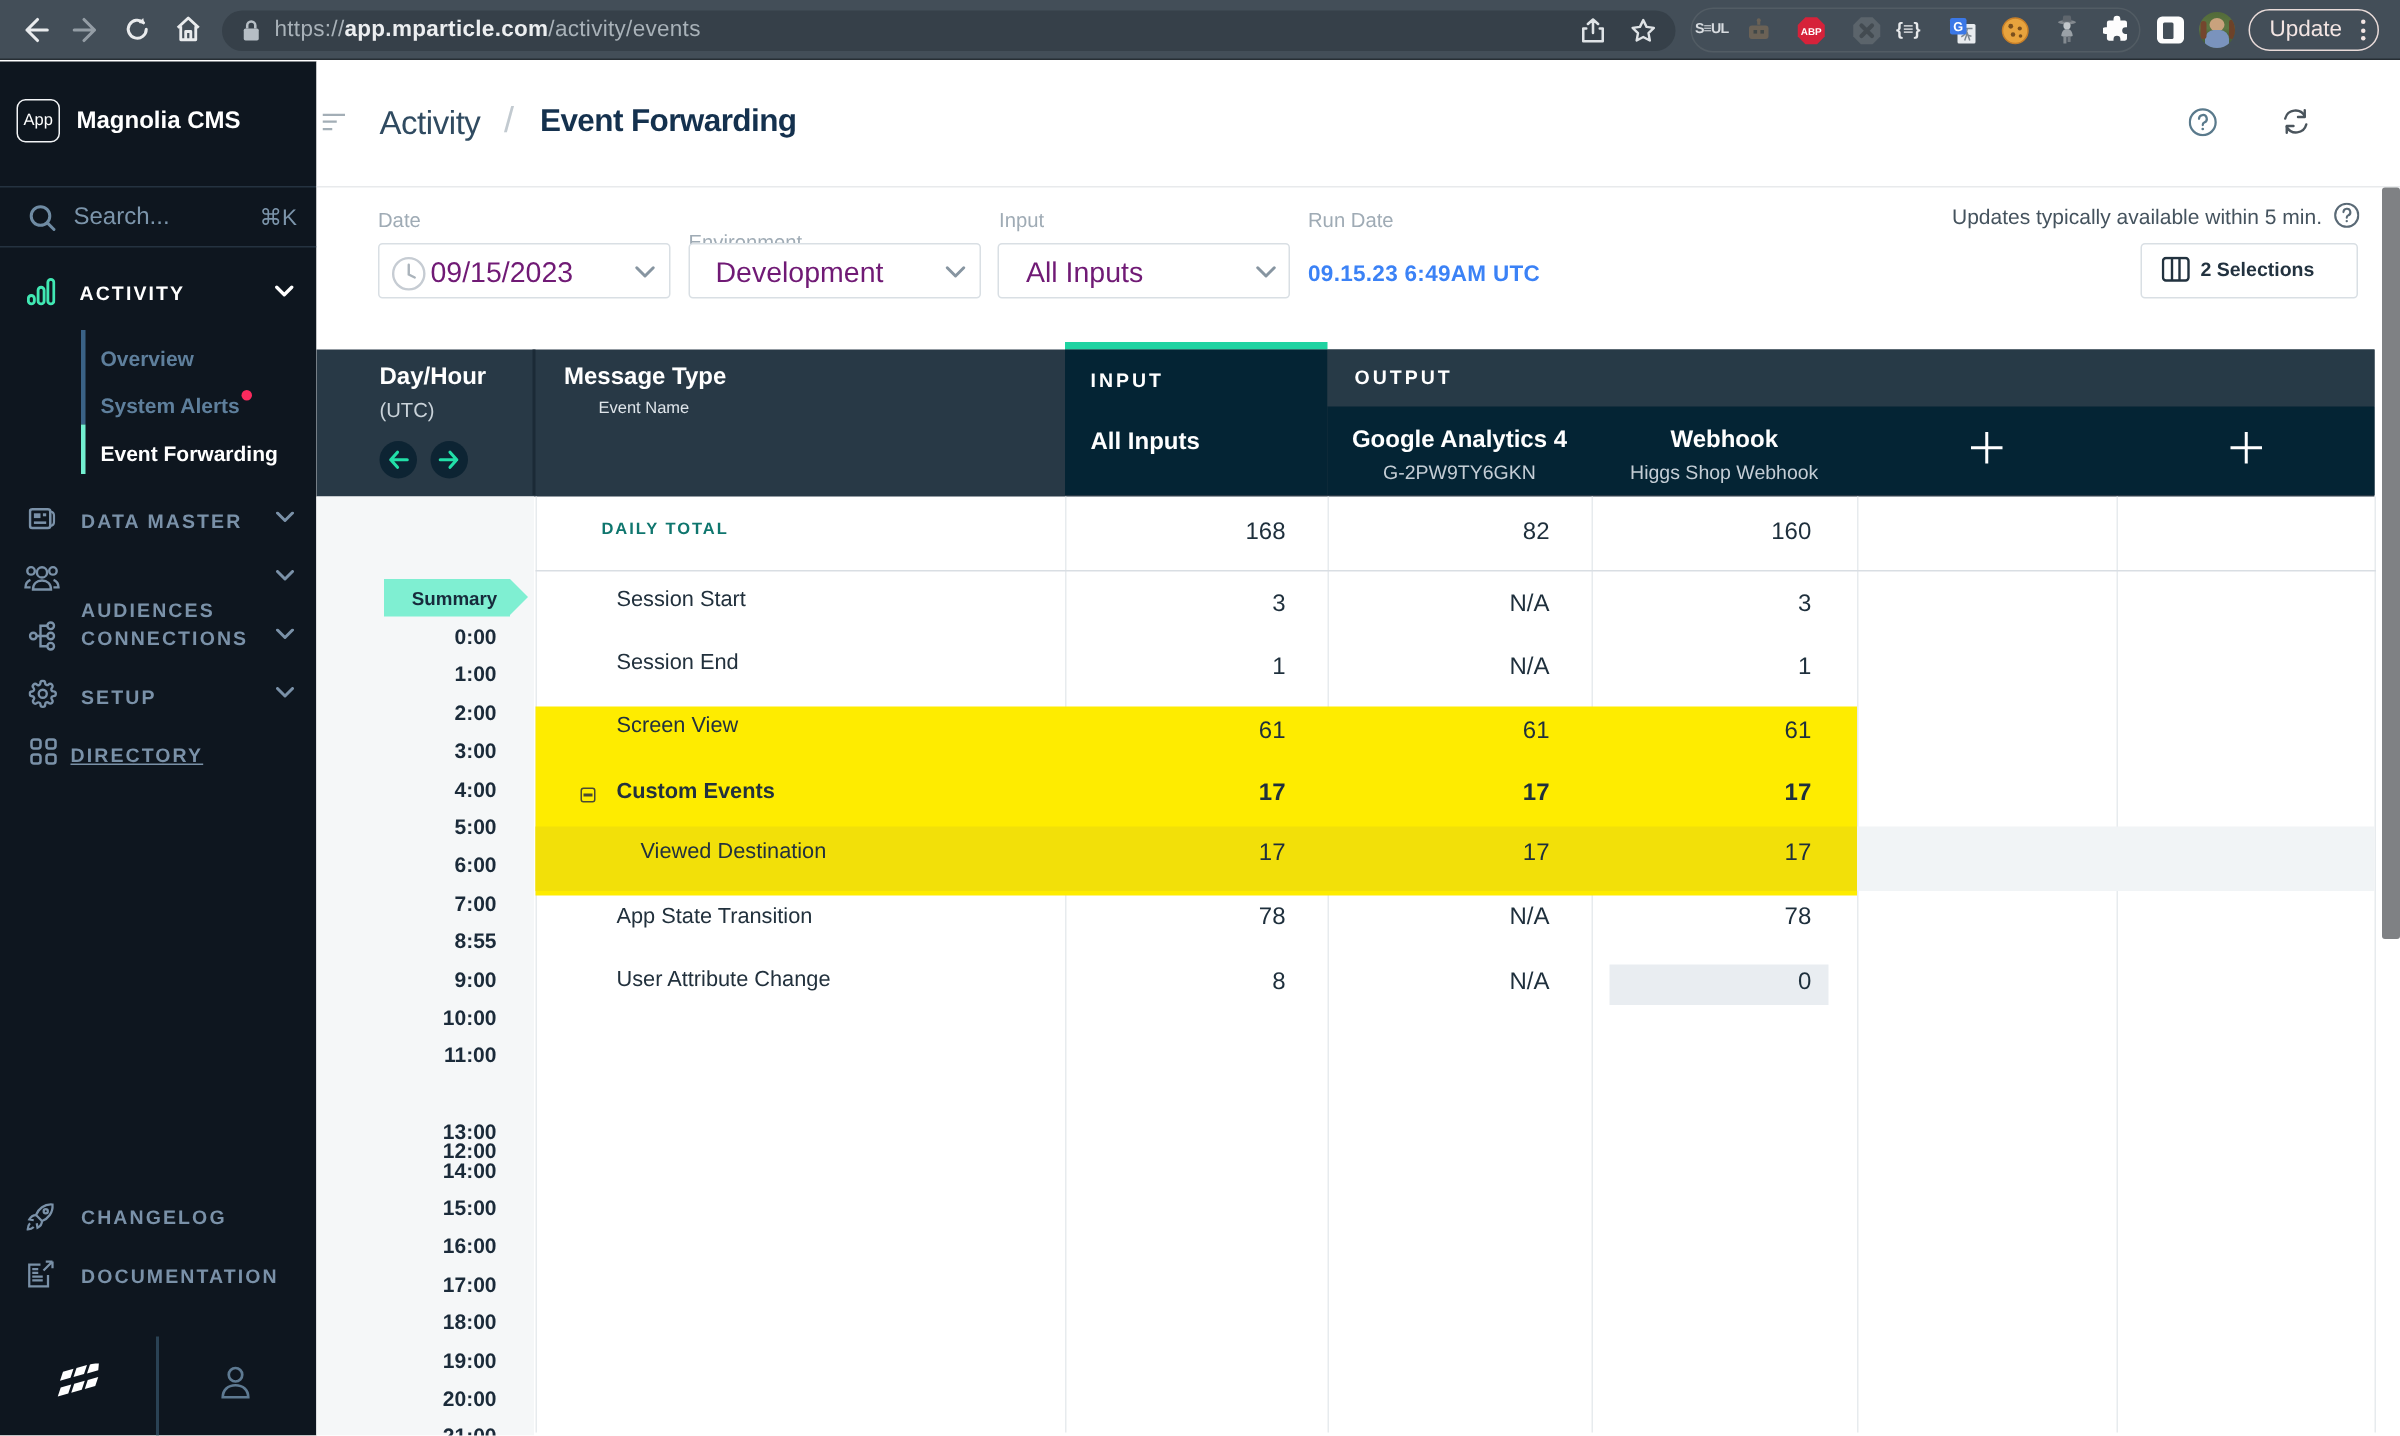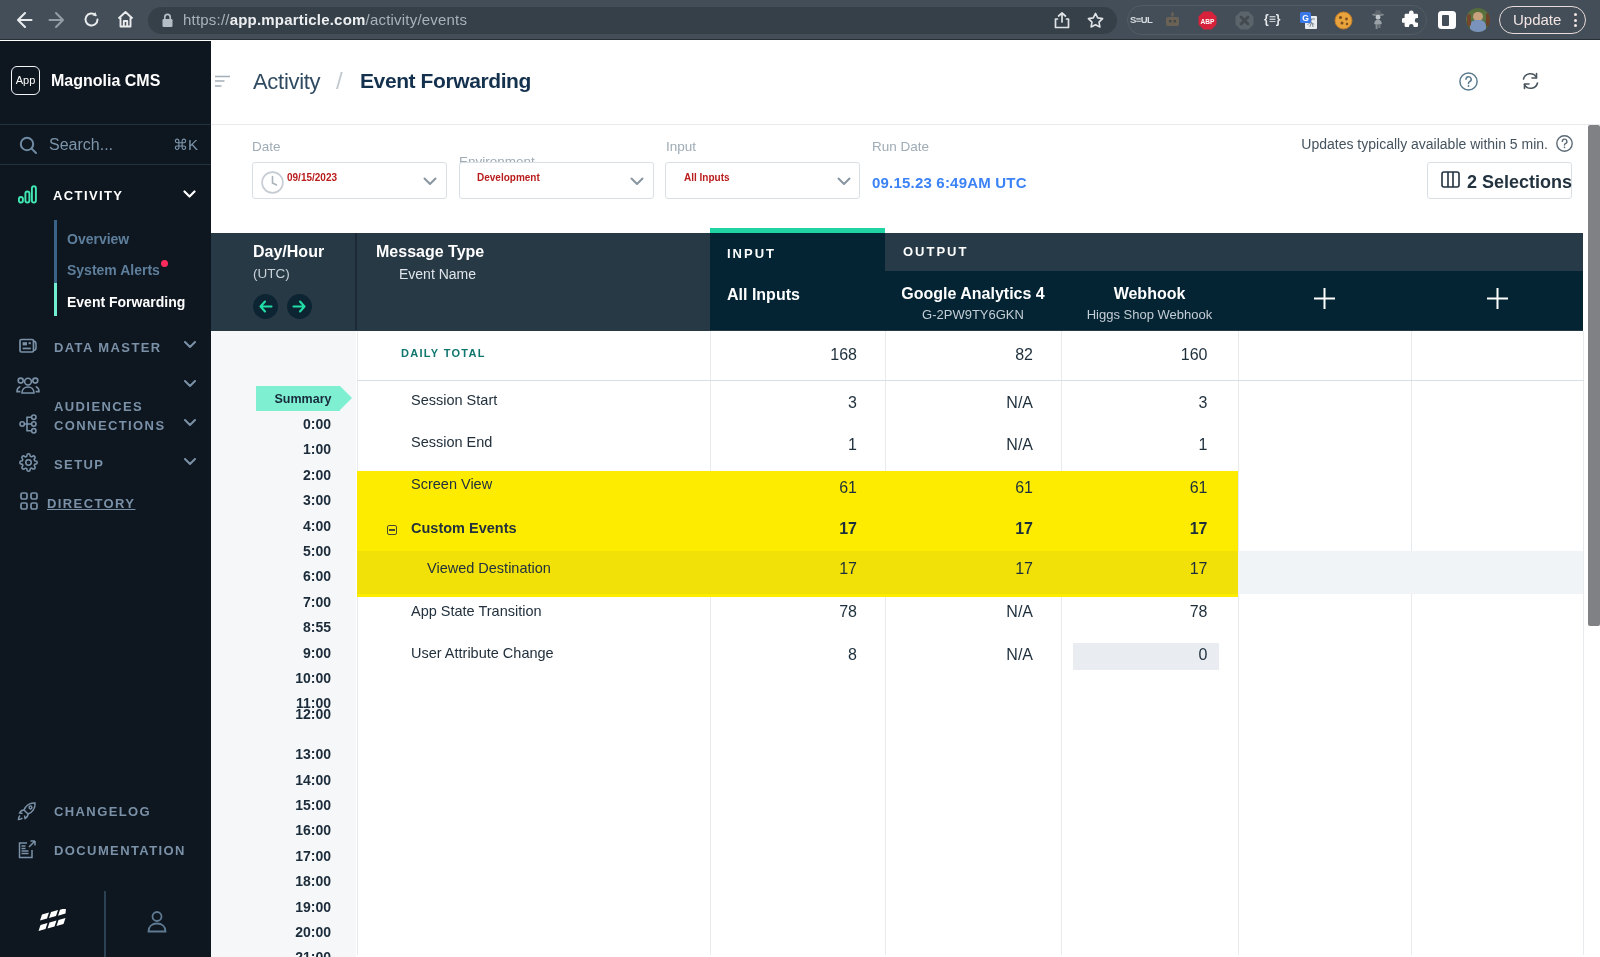--- a/index.html
+++ b/index.html
@@ -19,26 +19,26 @@
   
   #sidebar { position:absolute; left:0; top:41px; width:211px; height:916px; background:#0e161f; color:#7a91a8; }
   .sdiv { position:absolute; left:0; width:211px; height:1px; background:#243240; }
   .navtxt { font-size:13px; font-weight:bold; letter-spacing:1.4px; color:#7a91a8; }
   .subtxt { font-size:14px; font-weight:bold; color:#5e7f9c; }
 
   
   #main { position:absolute; left:211px; top:41px; width:1389px; height:916px; background:#fff; }
   .lab { font-size:13.5px; color:#9fabb5; }
   .box { position:absolute; top:121px; height:37px; border:1px solid #d9dfe4; border-radius:3px; background:#fff; }
-  .boxtxt { font-size:10px; font-weight:bold; color:#b91c1c; }
+  .boxtxt { font-size:19px; font-weight:normal; color:#701a75; }
 
   
   #thead { position:absolute; left:0; top:192px; width:1372px; height:98px; background:#283946; }
   .hwhite { color:#fff; font-weight:bold; font-size:16px; }
-  .hsub { color:#dfe5ea; font-size:14px; }
+  .hsub { color:#dfe5ea; font-size:11px; }
   .htab { font-size:13px; font-weight:bold; letter-spacing:2px; color:#fff; }
 
   #gutter { position:absolute; left:0; top:290px; width:145px; height:626px; background:#f5f7f8; }
   .hour { position:absolute; left:0; width:120px; font-size:14px; font-weight:bold; color:#1b2b3a; text-align:right; }
   .vline { position:absolute; top:290px; width:1px; height:624px; background:#e7ebee; }
   .rowtxt { position:absolute; left:200px; font-size:14.5px; color:#22313d; }
   .num { position:absolute; width:80px; font-size:16px; color:#1e2f3c; text-align:right; }
   .chev { position:absolute; }
 </style>
 </head>
@@ -303,21 +303,21 @@
       <circle cx="8.5" cy="8.5" r="7.7"></circle>
       <path d="M6.3 6.4 a2.3 2.3 0 1 1 3.1 2.2 c-0.7 0.3 -0.9 0.7 -0.9 1.5" stroke-linecap="round"></path>
       <circle cx="8.5" cy="12.4" r="0.8" fill="#5a6a76" stroke="none"></circle>
     </svg>
 
   <div class="abs" style="left:1216px;top:121px;width:145px;height:37px;border:1px solid #d9dfe4;border-radius:3px;"></div>
   <svg class="abs" style="left:1230px;top:130px" width="19" height="17" viewBox="0 0 19 17" fill="none" stroke="#22323f" stroke-width="1.6">
       <rect x="1" y="1" width="17" height="15" rx="2"></rect>
       <path d="M7 1 v15 M12 1 v15"></path>
     </svg>
-  <div class="abs" style="left:1256px;top:131px;font-size:18px;font-weight:bold;color:#22323f;">2 Selections</div>
+  <div class="abs" style="left:1256px;top:131px;font-size:13px;font-weight:bold;color:#22323f;">2 Selections</div>
 
   <div id="thead">
     <div class="abs" style="left:499px;top:-5px;width:175px;height:5px;background:#1fd3a2;"></div>
     <div class="abs" style="left:499px;top:0;width:175px;height:97px;background:#042434;"></div>
     <div class="abs" style="left:674px;top:0;width:698px;height:38px;background:#273a47;"></div>
     <div class="abs" style="left:674px;top:38px;width:698px;height:59px;background:#042434;"></div>
     <div class="abs" style="left:144px;top:0;width:2px;height:97px;background:#1b2a36;"></div>
 
     <div class="hwhite abs" style="left:42px;top:10px;">Day/Hour</div>
     <div class="abs" style="left:42px;top:33px;font-size:13.5px;color:#c9d2d9;">(UTC)</div>
@@ -417,21 +417,21 @@
   <div class="hour" style="top:425.8px;">2:00</div>
   <div class="hour" style="top:451.2px;">3:00</div>
   <div class="hour" style="top:476.6px;">4:00</div>
   <div class="hour" style="top:502px;">5:00</div>
   <div class="hour" style="top:527.4px;">6:00</div>
   <div class="hour" style="top:552.8px;">7:00</div>
   <div class="hour" style="top:578.2px;">8:55</div>
   <div class="hour" style="top:603.6px;">9:00</div>
   <div class="hour" style="top:629px;">10:00</div>
   <div class="hour" style="top:654.4px;">11:00</div>
-  <div class="hour" style="top:665px;padding-left:40px;">12:00</div>
+  <div class="hour" style="top:718px;padding-left:40px;">12:00</div>
   <div class="hour" style="top:705.2px;">13:00</div>
   <div class="hour" style="top:730.6px;">14:00</div>
   <div class="hour" style="top:756px;">15:00</div>
   <div class="hour" style="top:781.4px;">16:00</div>
   <div class="hour" style="top:806.8px;">17:00</div>
   <div class="hour" style="top:832.2px;">18:00</div>
   <div class="hour" style="top:857.6px;">19:00</div>
   <div class="hour" style="top:883px;">20:00</div>
   <div class="hour" style="top:908.4px;">21:00</div>
 </div>

